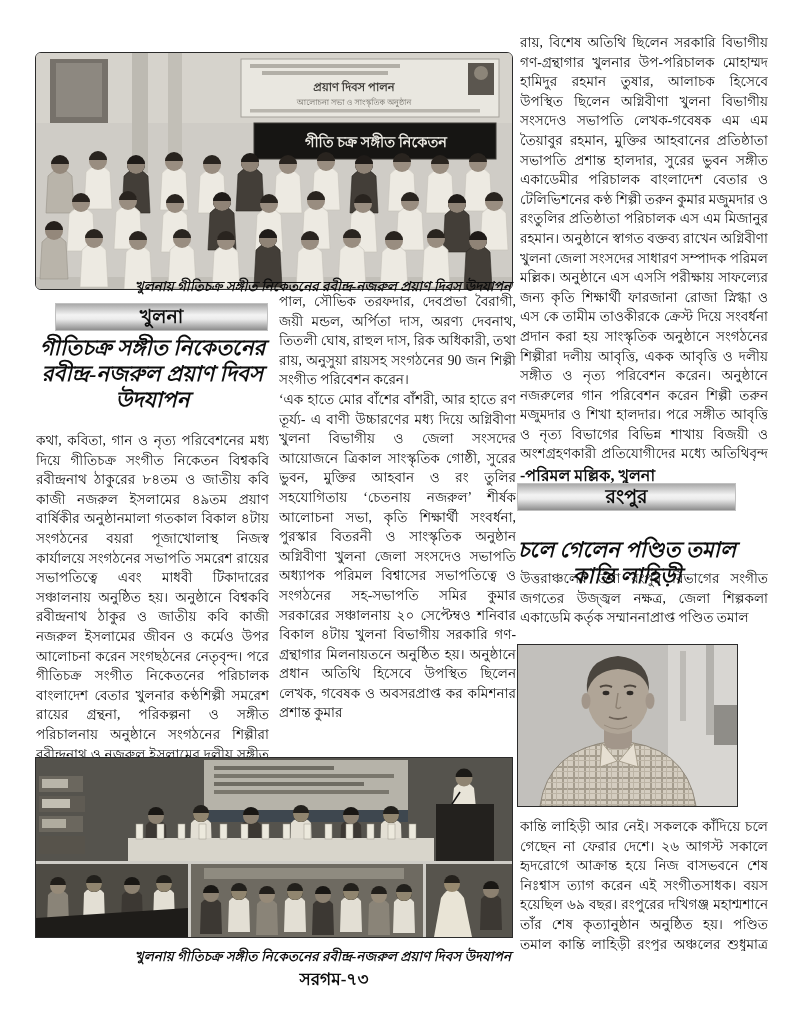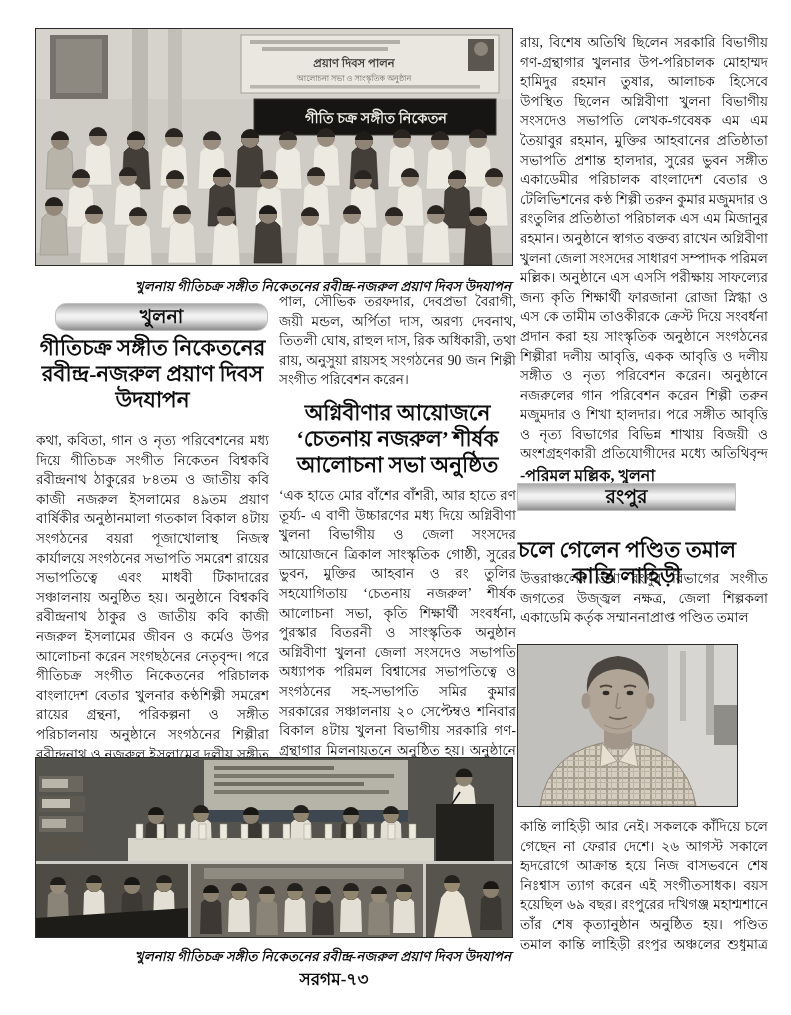--- a/index.html
+++ b/index.html
@@ -11,34 +11,34 @@
   }
   .abs{position:absolute;}
   .body-text{font-size:13.6px;line-height:19.6px;text-align:justify;margin:0;}
   .caption{font-size:13.5px;font-weight:bold;font-style:italic;text-align:right;line-height:16px;}
   .secbar{
     height:26px;line-height:26px;text-align:center;
     font-weight:bold;font-size:19px;
     background:linear-gradient(180deg,#a9a9a9 0%,#f3f3f3 42%,#ececec 58%,#8d8d8d 100%);
     border:1px solid #c0c0c0;
   }
-  .headline{font-weight:bold;text-align:center;margin:0;}
+  .headline{font-weight:bold;text-align:center;margin:0;font-style:italic;}
   .hl-lg{font-size:21.5px;line-height:26px;}
   .photo-frame{border:1px solid #2b2b2b;background:#cfccc6;overflow:hidden;}
   .byline{font-size:16px;font-weight:bold;text-align:left;margin:2px 0 0 0;}
   .footer{width:668px;text-align:center;font-size:17px;font-weight:bold;}
   .clip{overflow:hidden;}
   svg{display:block;}
 </style>
 </head>
 <body>
 
 <div class="page">
 
-  <div class="abs photo-frame" style="left:35px;top:28px;width:476px;height:236px;">
+  <div class="abs photo-frame" style="left:35px;top:52px;width:476px;height:236px;border-radius:6px;">
     <svg width="476" height="236" viewBox="0 0 476 236">
       <defs>
         <g id="pA">
           <path d="M-12 11 Q0 -3 12 11 L14 48 L-14 48 Z" fill="#edeae2" stroke="#c6c3bb" stroke-width="0.6"></path>
           <circle cx="0" cy="0" r="9" fill="#998d80"></circle>
           <path d="M-9 -1 A9 9 0 0 1 9 -1 Z" fill="#29241f"></path>
         </g>
         <g id="pB">
           <path d="M-12 11 Q0 -3 12 11 L14 48 L-14 48 Z" fill="#433e38" stroke="#2c2824" stroke-width="0.6"></path>
           <circle cx="0" cy="0" r="9" fill="#8f postcode"></circle>
@@ -161,27 +161,26 @@
       <ellipse cx="88" cy="48" rx="3.4" ry="2.2" fill="#2e2a26"></ellipse>
       <ellipse cx="112" cy="48" rx="3.4" ry="2.2" fill="#2e2a26"></ellipse>
       <path d="M 100 48 L 98 62 Q 100 65 103 62" stroke="#8d8173" stroke-width="1.4" fill="none"></path>
       <path d="M 91 72 Q 100 76 109 72" stroke="#6d6257" stroke-width="1.8" fill="none"></path>
       <path d="M 86 80 Q 100 88 114 80" stroke="#978b7d" stroke-width="1" fill="none"></path>
     </svg>
   </div>
 
   <p class="abs body-text clip" style="left:520px;top:817px;width:248px;height:134px;">কান্তি লাহিড়ী আর নেই। সকলকে কাঁদিয়ে চলে গেছেন না ফেরার দেশে। ২৬ আগস্ট সকালে হৃদরোগে আক্রান্ত হয়ে নিজ বাসভবনে শেষ নিঃশ্বাস ত্যাগ করেন এই সংগীতসাধক। বয়স হয়েছিল ৬৯ বছর। রংপুরের দখিগঞ্জ মহাশ্মশানে তাঁর শেষ কৃত্যানুষ্ঠান অনুষ্ঠিত হয়। পণ্ডিত তমাল কান্তি লাহিড়ী রংপুর অঞ্চলের শুধুমাত্র একটি নাম</p>
 
-  <div class="abs secbar" style="left:55px;top:303px;width:211px;border-radius:11px;">খুলনা</div>
+  <div class="abs secbar" style="left:55px;top:303px;width:211px;">খুলনা</div>
   <h2 class="abs headline hl-lg" style="left:36px;top:335px;width:233px;">গীতিচক্র সঙ্গীত নিকেতনের রবীন্দ্র-নজরুল প্রয়াণ দিবস উদযাপন</h2>
   <p class="abs body-text clip" style="left:36px;top:431px;width:233px;height:326px;">কথা, কবিতা, গান ও নৃত্য পরিবেশনের মধ্য দিয়ে গীতিচক্র সংগীত নিকেতন বিশ্বকবি রবীন্দ্রনাথ ঠাকুরের ৮৪তম ও জাতীয় কবি কাজী নজরুল ইসলামের ৪৯তম প্রয়াণ বার্ষিকীর অনুষ্ঠানমালা গতকাল বিকাল ৪টায় সংগঠনের বয়রা পূজাখোলাস্থ নিজস্ব কার্যালয়ে সংগঠনের সভাপতি সমরেশ রায়ের সভাপতিত্বে এবং মাধবী টিকাদারের সঞ্চালনায় অনুষ্ঠিত হয়। অনুষ্ঠানে বিশ্বকবি রবীন্দ্রনাথ ঠাকুর ও জাতীয় কবি কাজী নজরুল ইসলামের জীবন ও কর্মেও উপর আলোচনা করেন সংগছঠনের নেতৃবৃন্দ। পরে গীতিচক্র সংগীত নিকেতনের পরিচালক বাংলাদেশ বেতার খুলনার কণ্ঠশিল্পী সমরেশ রায়ের গ্রন্থনা, পরিকল্পনা ও সঙ্গীত পরিচালনায় অনুষ্ঠানে সংগঠনের শিল্পীরা রবীন্দ্রনাথ ও নজরুল ইসলামের দলীয় সঙ্গীত পরিবেশন করেন তারপর একে একে রবীন্দ্র ও নজরুল সংগীত, পরিবেশন করেন- অনুরাগ রায়, শ্রাবন্তী বাওয়ালী, অহনা দাস, জয়া গোলদার, দীপিকা রায়, প্রিয়ন্তী মন্ডল, আফরোজা খাতুন, সুমনা</p>
 
   <div class="abs clip" style="left:279px;top:292px;width:237px;height:465px;">
     <p class="body-text">পাল, সৌভিক তরফদার, দেবপ্রভা বৈরাগী, জয়ী মন্ডল, অর্পিতা দাস, অরণ্য দেবনাথ, তিতলী ঘোষ, রাহুল দাস, রিক অধিকারী, তথা রায়, অনুসুয়া রায়সহ সংগঠনের 90 জন শিল্পী সংগীত পরিবেশন করেন।</p>
-    <h2 class="headline hl-lg" style="margin:10px 0 8px 0;">অগ্নিবীণার আয়োজনে ‘চেতনায় নজরুল’ শীর্ষক আলোচনা সভা অনুষ্ঠিত</h2>
     <p class="body-text">‘এক হাতে মোর বাঁশের বাঁশরী, আর হাতে রণ তূর্য্য- এ বাণী উচ্চারণের মধ্য দিয়ে অগ্নিবীণা খুলনা বিভাগীয় ও জেলা সংসদের আয়োজনে ত্রিকাল সাংস্কৃতিক গোষ্ঠী, সুরের ভুবন, মুক্তির আহবান ও রং তুলির সহযোগিতায় ‘চেতনায় নজরুল’ শীর্ষক আলোচনা সভা, কৃতি শিক্ষার্থী সংবর্ধনা, পুরস্কার বিতরনী ও সাংস্কৃতিক অনুষ্ঠান অগ্নিবীণা খুলনা জেলা সংসদেও সভাপতি অধ্যাপক পরিমল বিশ্বাসের সভাপতিত্বে ও সংগঠনের সহ-সভাপতি সমির কুমার সরকারের সঞ্চালনায় ২০ সেপ্টেম্বও শনিবার বিকাল ৪টায় খুলনা বিভাগীয় সরকারি গণ-গ্রন্থাগার মিলনায়তনে অনুষ্ঠিত হয়। অনুষ্ঠানে প্রধান অতিথি হিসেবে উপস্থিত ছিলেন লেখক, গবেষক ও অবসরপ্রাপ্ত কর কমিশনার প্রশান্ত কুমার</p>
   </div>
 
   <div class="abs photo-frame" style="left:35px;top:757px;width:476px;height:179px;background:#454440;">
     <svg width="476" height="179" viewBox="0 0 476 179">
       <defs>
         <g id="qA">
             <path d="M-10 9 Q0 -2 10 9 L11 40 L-11 40 Z" fill="#e3dfd4"></path>
             <circle cx="0" cy="0" r="8" fill="#90population"></circle>
             <circle cx="0" cy="0" r="8" fill="#90856f"></circle>

